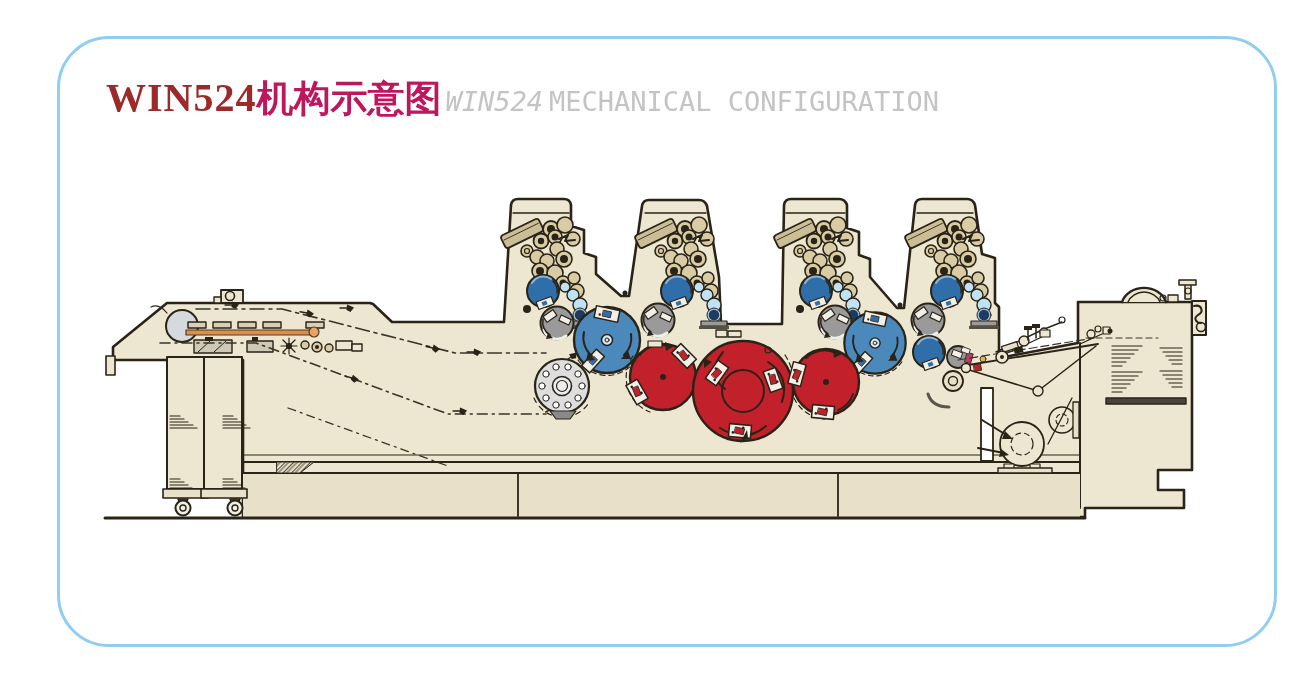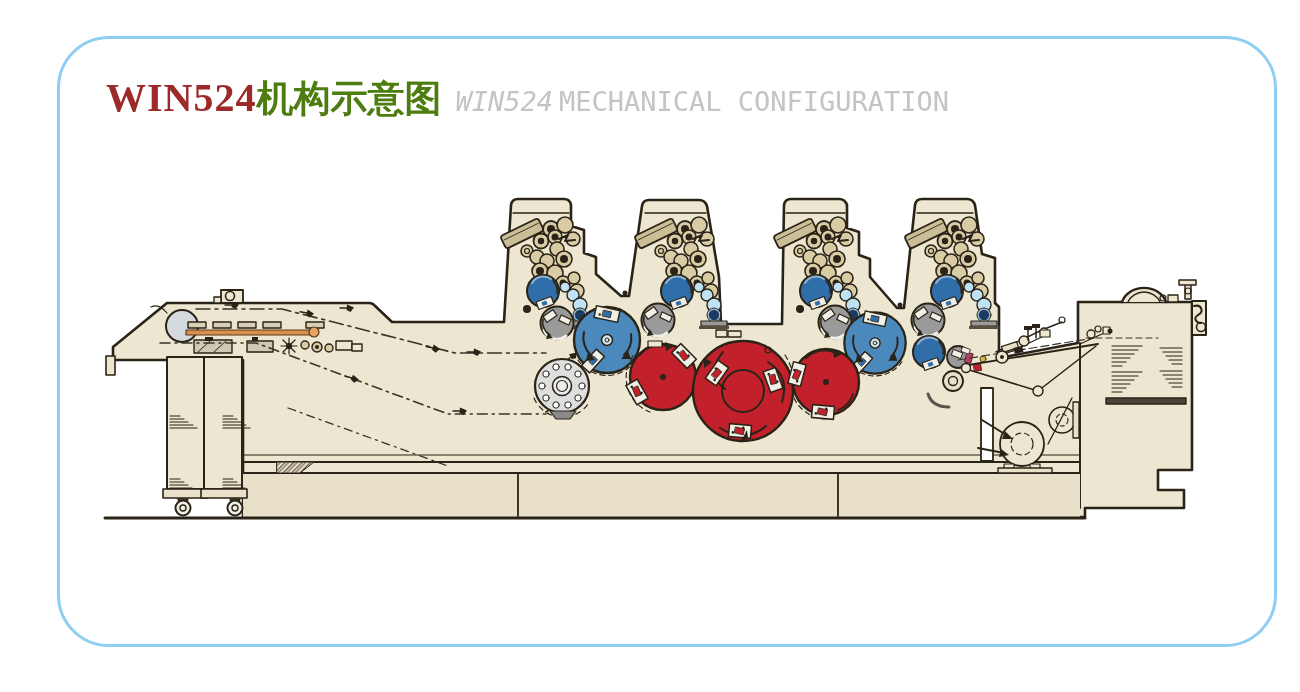--- a/index.html
+++ b/index.html
@@ -3,23 +3,23 @@
 <meta charset="utf-8">
 <style>
   html,body{margin:0;padding:0;background:#ffffff;}
   .stage{position:relative;width:1300px;height:692px;background:#fff;overflow:hidden;
          font-family:"Liberation Sans",sans-serif;}
   .frame{position:absolute;left:57px;top:36px;width:1214px;height:605px;
          border:3px solid var(--frame,#8FCEF2);border-radius:52px;}
   .title{position:absolute;left:106px;top:74px;white-space:nowrap;}
   .t-red{color:var(--titleRed,#9C2A28);font-family:"Liberation Serif",serif;
          font-weight:bold;font-size:40px;letter-spacing:1px;}
-  .t-cn{color:#4d7c0f;font-family:"Liberation Serif",serif;font-size:37px;font-weight:600;}
+  .t-cn{color:#be185d;font-family:"Liberation Serif",serif;font-size:37px;font-weight:600;}
   .t-gray{color:var(--titleGray,#C4C4C4);font-family:"DejaVu Sans Mono",monospace;
-          font-size:27px;margin-left:14px;}
+          font-size:27px;margin-left:4px;}
   .t-gray i{font-style:italic;margin-right:6px;}
   svg{position:absolute;left:0;top:0;}
   svg *{stroke-linecap:round;stroke-linejoin:round;}
 </style>
 </head>
 <body>
 
 <div class="stage">
   <div class="frame"></div>
 

